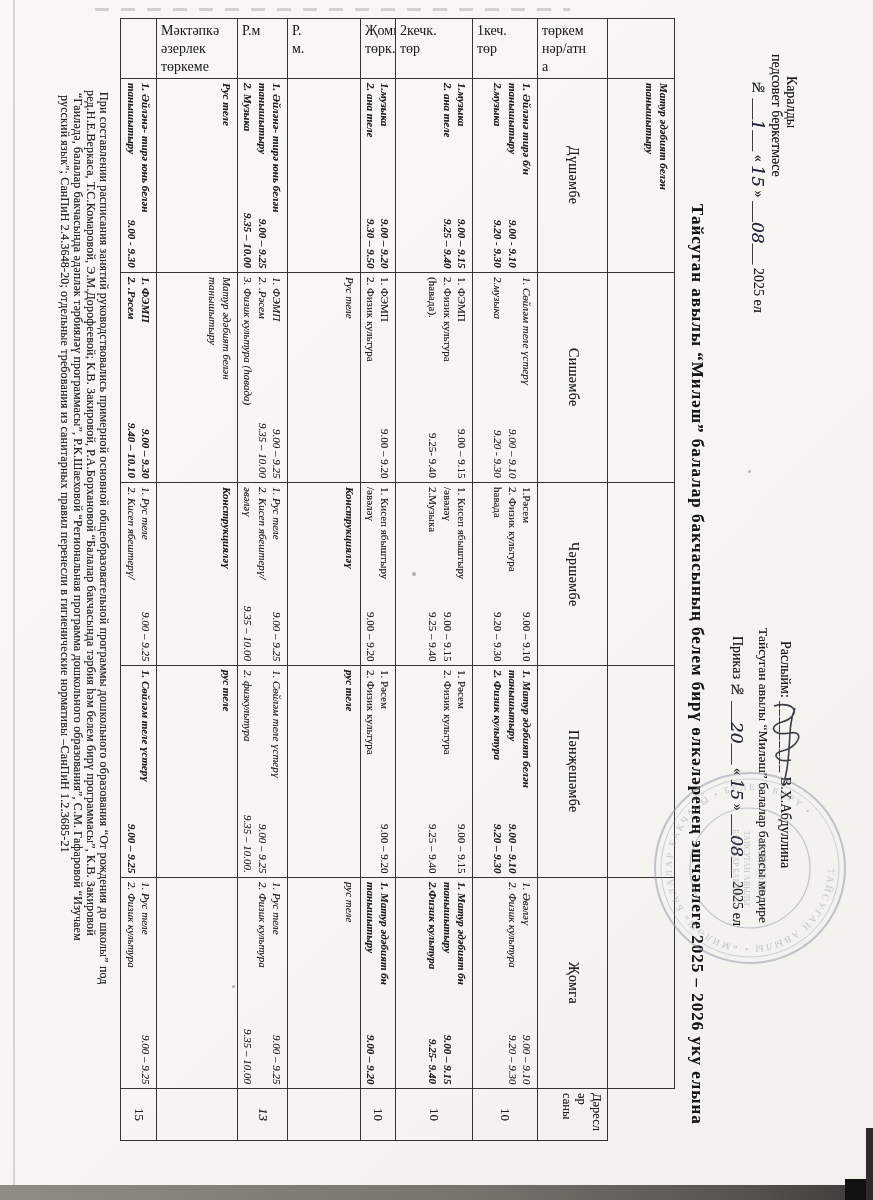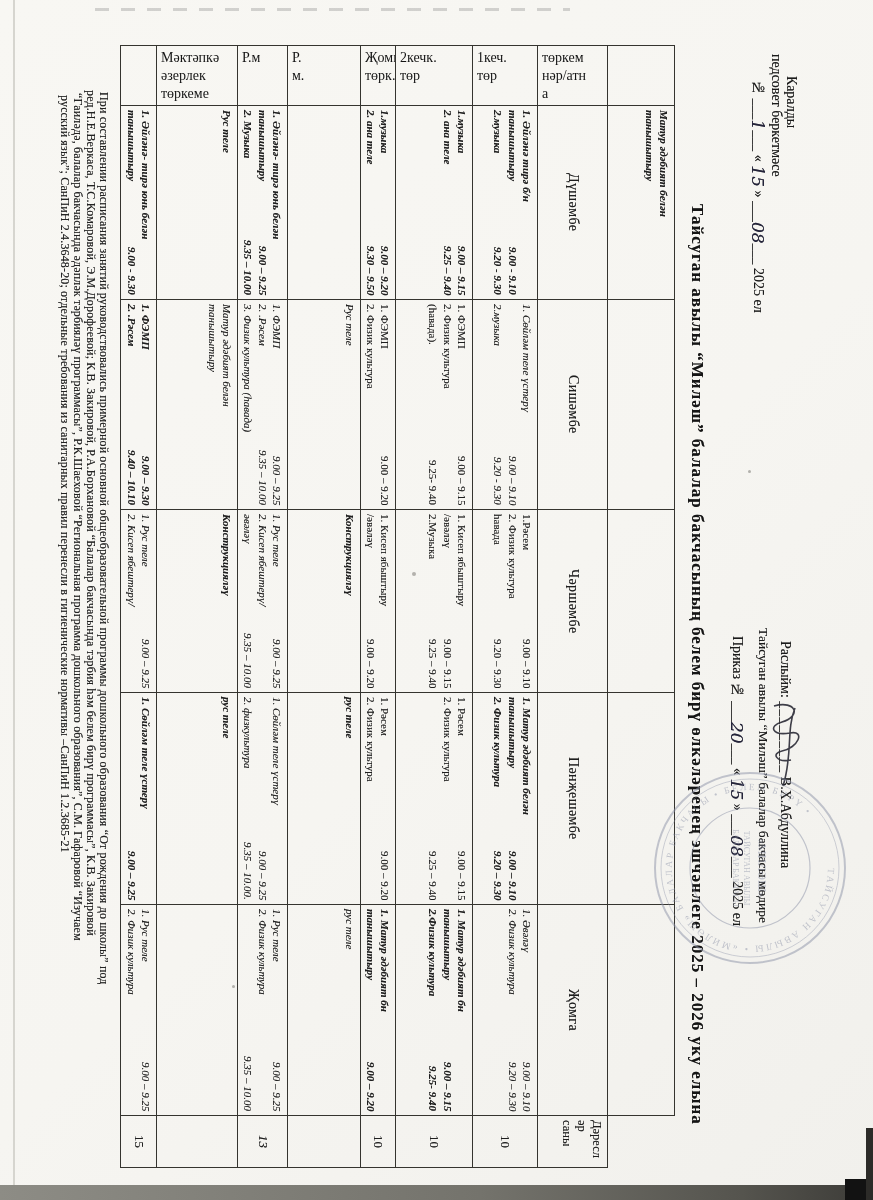--- a/index.html
+++ b/index.html
@@ -3,21 +3,21 @@
 <meta charset="utf-8">
 <style>
   html,body{margin:0;padding:0;background:#e9e8e4;}
   #canvas{position:relative;width:873px;height:1200px;margin:0 auto;overflow:hidden;
           background:linear-gradient(135deg,#f8f7f3 0%,#f6f5f1 55%,#f1f0ec 100%);
           font-family:"Liberation Serif","DejaVu Serif",serif;color:#1e1e1e;}
   
   .vtext{position:absolute;writing-mode:vertical-rl;white-space:nowrap;
          text-shadow:0 0 .5px rgba(30,30,30,.55);}
   
-  #schedule-table{position:absolute;left:120px;top:45px;display:grid;
+  #schedule-table{position:absolute;left:120px;top:18px;display:grid;
       grid-template-columns:36px 81px 50px 73px 35px 77px 65px 70px 67px;
       grid-template-rows:60px 194px 210px 183px 212px 211px 52px;
       border-top:1.5px solid #35342f;border-left:1.5px solid #35342f;}
   .cell{border-right:1.5px solid #35342f;border-bottom:1.5px solid #35342f;
         overflow:hidden;position:relative;}
   .hcell{font-size:14px;line-height:1.28;padding:3px 4px;color:#141414;}
   .hcell span{white-space:pre-line;}
   .vert{writing-mode:vertical-rl;height:100%;width:100%;box-sizing:border-box;
         padding:4px 3px;font-size:11px;line-height:14.5px;
         text-shadow:0 0 .5px rgba(30,30,30,.5);}

